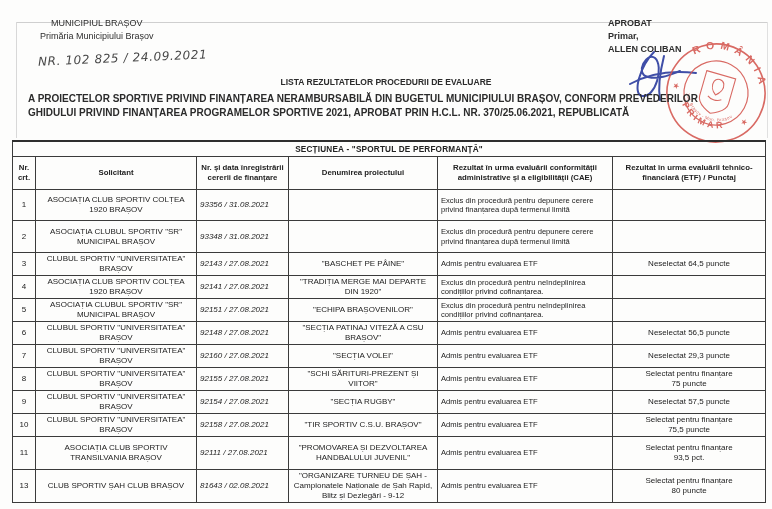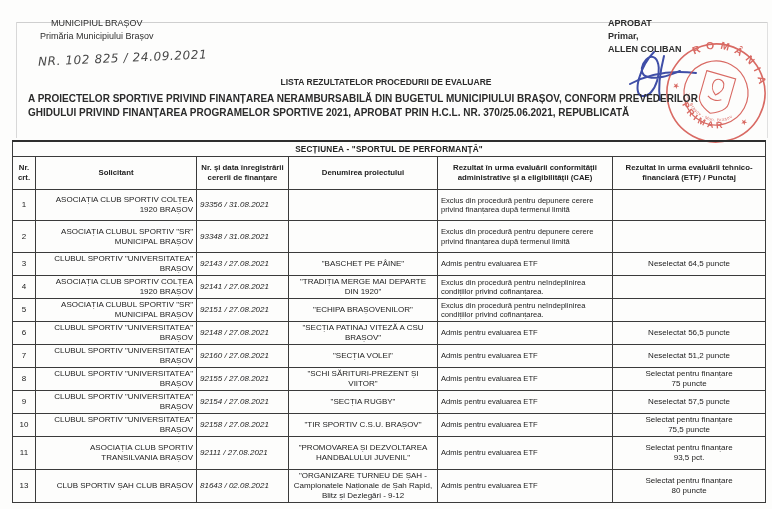--- a/index.html
+++ b/index.html
@@ -37,21 +37,21 @@
     border-collapse:collapse; table-layout:fixed;
     font-size:8px; color:#222;
   }
   table.results, table.results th, table.results td { border:1px solid #3b3b3b; }
   table.results { border-top:2px solid #2e2e2e; }
   th { font-weight:bold; }
   .section-row th { height:14px; padding:0 2px; font-size:8.2px; letter-spacing:0.2px; }
   .header-row th  { height:30px; padding:1px 3px; font-size:7.8px; line-height:1.3; text-align:center; vertical-align:middle; }
   td { padding:1px 3px; vertical-align:middle; line-height:1.25; overflow:hidden; }
   .c-nr   { text-align:center; }
-  .c-sol  { text-align:right; }
+  .c-sol  { text-align:center; }
   .c-reg  { text-align:left;font-style:italic; }
   .c-proj { text-align:center; }
   .c-cae  { text-align:left; font-size:7.6px; }
   .c-etf  { text-align:center; white-space:pre-line; }
 
   tbody tr:nth-child(1)  { height:31px; }
   tbody tr:nth-child(2)  { height:32px; }
   tbody tr:nth-child(3)  { height:22px; }
   tbody tr:nth-child(4)  { height:21px; }
   tbody tr:nth-child(5)  { height:21px; }
@@ -197,21 +197,21 @@
     <td class="c-proj">"SECȚIA PATINAJ VITEZĂ A CSU BRAȘOV"</td>
     <td class="c-cae">Admis pentru evaluarea ETF</td>
     <td class="c-etf">Neselectat 56,5 puncte</td>
   </tr>
         <tr>
     <td class="c-nr">7</td>
     <td class="c-sol">CLUBUL SPORTIV "UNIVERSITATEA" BRAȘOV</td>
     <td class="c-reg">92160 / 27.08.2021</td>
     <td class="c-proj">"SECȚIA VOLEI"</td>
     <td class="c-cae">Admis pentru evaluarea ETF</td>
-    <td class="c-etf">Neselectat 51,2 puncte</td>
+    <td class="c-etf">Neselectat 29,3 puncte</td>
   </tr>
         <tr>
     <td class="c-nr">8</td>
     <td class="c-sol">CLUBUL SPORTIV "UNIVERSITATEA" BRAȘOV</td>
     <td class="c-reg">92155 / 27.08.2021</td>
     <td class="c-proj">"SCHI SĂRITURI-PREZENT ȘI VIITOR"</td>
     <td class="c-cae">Admis pentru evaluarea ETF</td>
     <td class="c-etf">Selectat pentru finanțare
 75 puncte</td>
   </tr>

